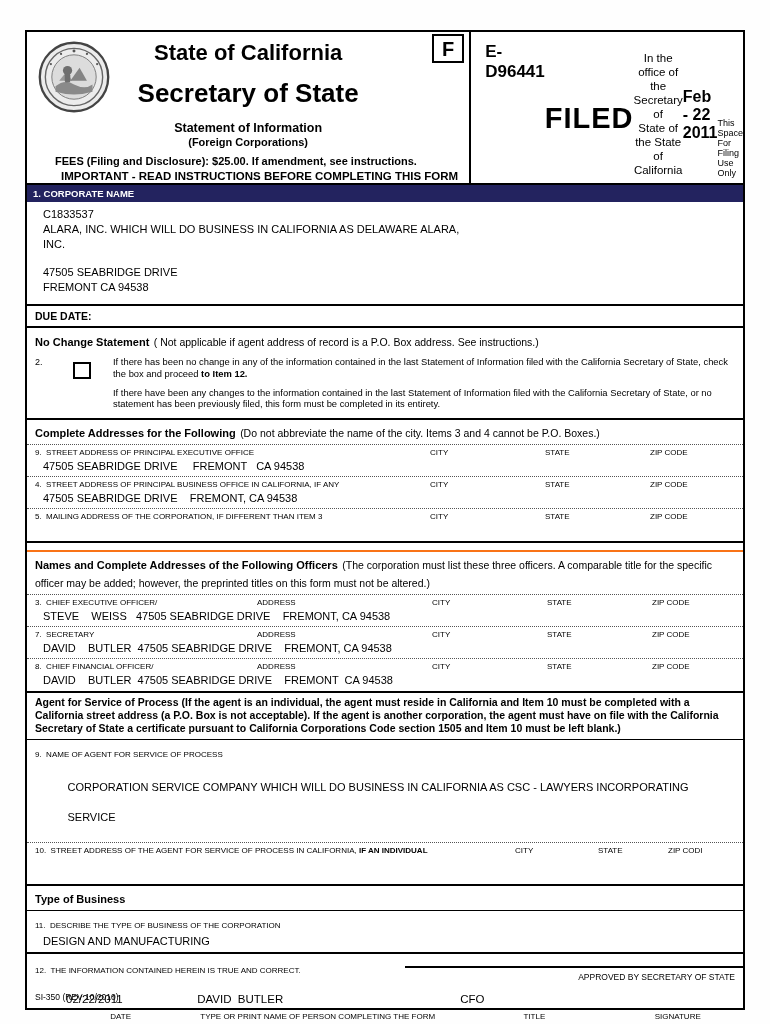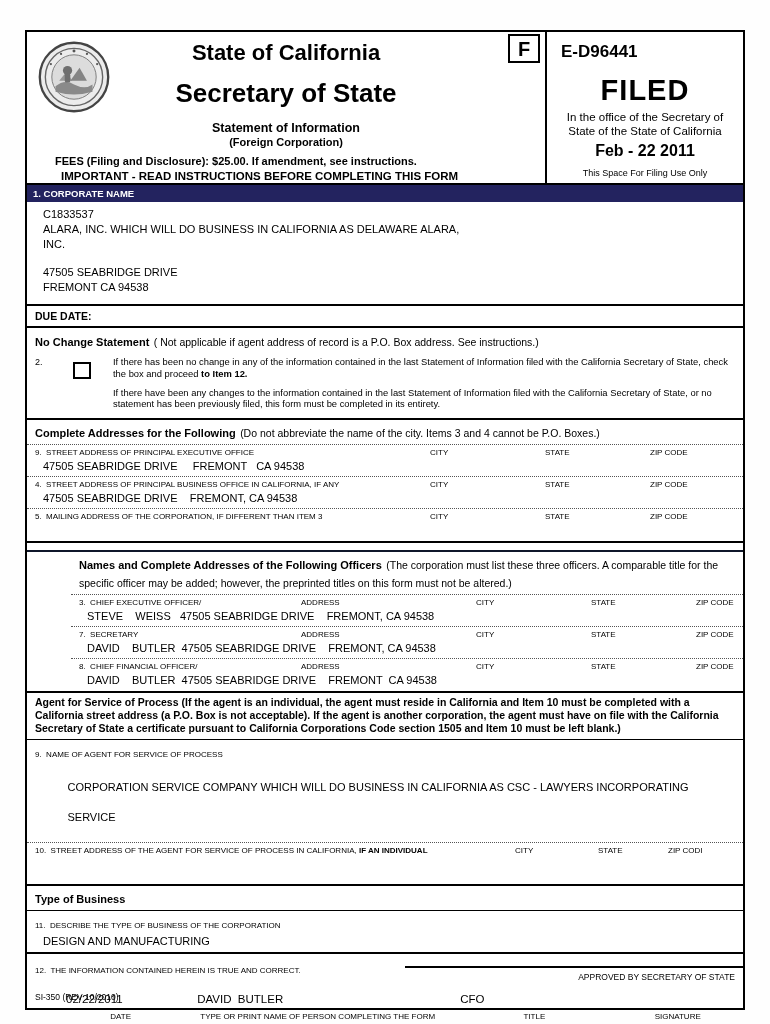--- a/index.html
+++ b/index.html
@@ -11,21 +11,21 @@
   .header { display:flex; height:153px; border-bottom:2px solid #000; }
   .header-left { width:518px; position:relative; text-align:center; padding-top:6px;border-radius:16px; }
   .seal { position:absolute; left:10px; top:8px; }
   .h-state { font-size:22px; font-weight:bold; margin-top:2px; }
   .h-dept { font-size:26px; font-weight:bold; margin-top:12px; }
   .h-ftitle { font-size:12.5px; font-weight:bold; margin-top:12px; }
   .h-fsub { font-size:11px; font-weight:bold; margin-top:1px; }
   .h-fees { font-size:11px; font-weight:bold; text-align:left; padding-left:28px; margin-top:7px; }
   .h-important { font-size:11.5px; font-weight:bold; text-align:left; padding-left:34px; margin-top:3px; }
   .fbox { position:absolute; right:5px; top:2px; width:32px; height:29px; border:2px solid #000; font-size:20px; font-weight:bold; text-align:center; line-height:26px; background:#fff; }
-  .header-right { flex:1; border-left:2px solid #000; display:flex; flex-direction:column; align-items:center; padding-top:10px; }
+  .header-right { flex:1; border-left:2px solid #000; display:flex; flex-direction:row; align-items:center; padding-top:10px; }
   .f-doc { align-self:flex-start; padding-left:14px; font-size:17px; font-weight:bold; }
   .f-filed { font-size:29px; font-weight:bold; letter-spacing:1px; margin-top:12px; }
   .f-office { font-size:11.5px; line-height:14px; text-align:center; margin-top:3px; }
   .f-date { font-size:16px; font-weight:bold; margin-top:4px; }
   .f-note { font-size:9px; margin-top:auto; padding-bottom:5px; }
 
   
   .navy-bar { height:17px; line-height:17px; color:#fff; font-size:9.5px; font-weight:bold; padding-left:6px; }
   .val { font-size:11px; white-space:pre-wrap; }
   .sec-title { font-weight:bold; font-size:11px; }
@@ -102,21 +102,21 @@
             <circle cx="40" cy="12" r="1.6" fill="#555"></circle>
             <circle cx="26" cy="15" r="1.2" fill="#555"></circle>
             <circle cx="54" cy="15" r="1.2" fill="#555"></circle>
             <circle cx="15" cy="26" r="1.2" fill="#555"></circle>
             <circle cx="65" cy="26" r="1.2" fill="#555"></circle>
           </svg>
         </span>
         <div class="h-state">State of California</div>
         <div class="h-dept">Secretary of State</div>
         <div class="h-ftitle">Statement of Information</div>
-        <div class="h-fsub">(Foreign Corporation)</div>
+        <div class="h-fsub">(Foreign Corporations)</div>
         <div class="h-fees">FEES (Filing and Disclosure): $25.00.  If amendment, see instructions.</div>
         <div class="h-important">IMPORTANT - READ INSTRUCTIONS BEFORE COMPLETING THIS FORM</div>
         <div class="fbox">F</div>
       </div>
       <div class="header-right">
         <div class="f-doc">E-D96441</div>
         <div class="f-filed">FILED</div>
         <div class="f-office">
           <span>In the office of the Secretary of</span><br>
           <span>State of the State of California</span>
@@ -179,21 +179,21 @@
         <span class="flabel">5.  MAILING ADDRESS OF THE CORPORATION, IF DIFFERENT THAN ITEM 3</span>
         <span class="flabel">CITY</span>
         <span class="flabel">STATE</span>
         <span class="flabel">ZIP CODE</span>
       </div>
       <div class="vrow val"></div>
     </div>
 
     <div class="spacer"></div>
 
-    <div class="b2" style="border-top:2px solid #0f172a;padding-left:44px;">
+    <div class="b2" style="border-top:2px solid #f97316;">
       <div class="title-row dot-b">
         <span class="sec-title">Names and Complete Addresses of the Following Officers</span>
         <span class="sec-note">(The corporation must list these three officers.  A comparable title for the specific officer may be added; however, the preprinted titles on this form must not be altered.)</span>
       </div>
 
       <div class="cols-officer">
         <span class="flabel">3.  CHIEF EXECUTIVE OFFICER/</span>
         <span class="flabel">ADDRESS</span>
         <span class="flabel">CITY</span>
         <span class="flabel">STATE</span>

